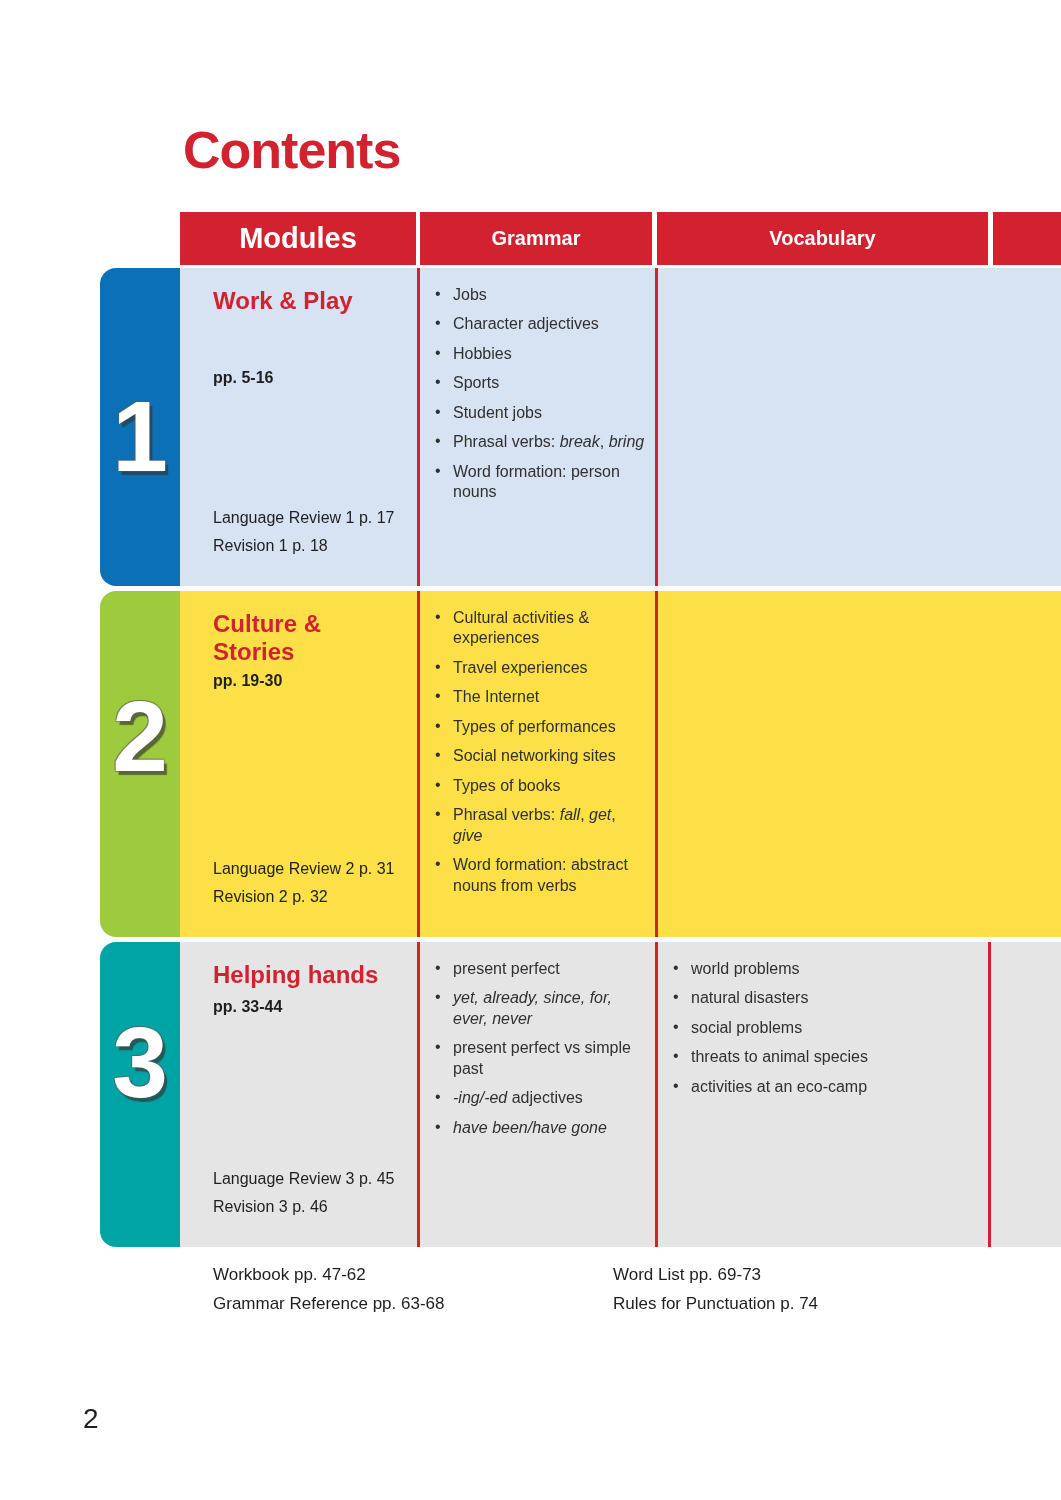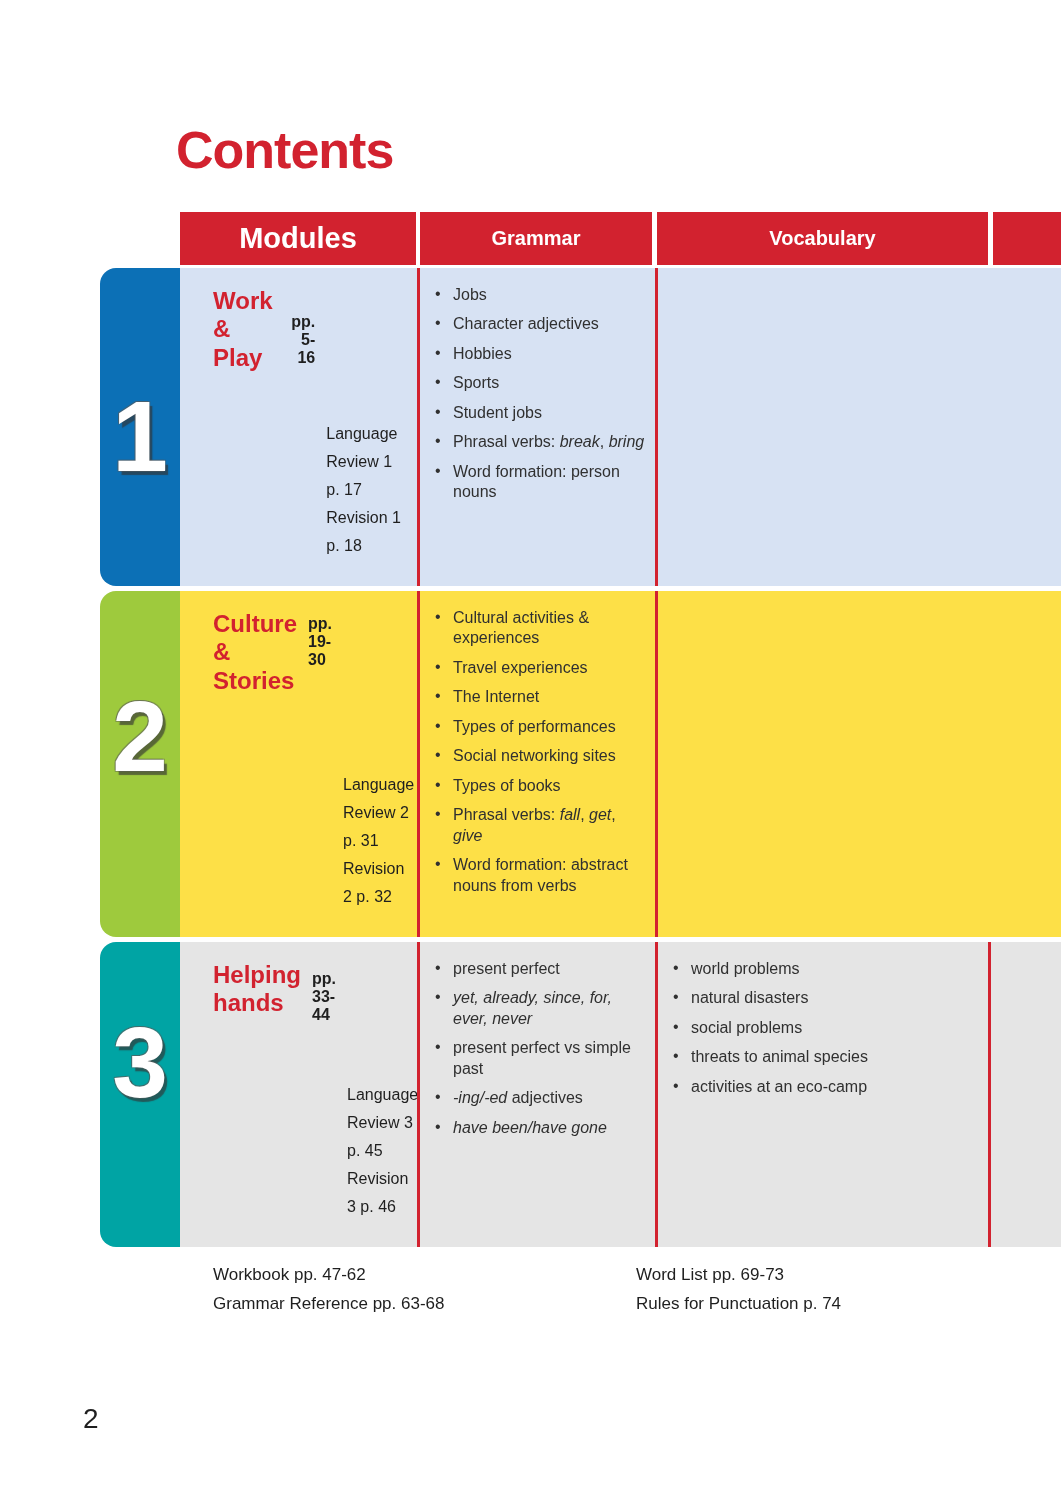--- a/index.html
+++ b/index.html
@@ -6,21 +6,21 @@
     --red:#d2222f;
     --ink:#2e2e2e;
   }
   html,body{margin:0;padding:0;}
   body{
     width:1061px;height:1500px;position:relative;background:#ffffff;
     font-family:"Liberation Sans", sans-serif;color:var(--ink);
     overflow:hidden;
   }
   .page-title{
-    position:absolute;left:176px;top:120px;
+    position:absolute;left:183px;top:120px;
     font-size:52px;font-weight:bold;color:var(--red);letter-spacing:-1px;
   }
   .contents-table{position:absolute;left:100px;top:212px;width:961px;}
   
   .header-row{margin-left:80px;display:flex;height:53px;margin-bottom:3px;}
   .hcell{
     background:var(--red);color:#fff;display:flex;align-items:center;justify-content:center;
     font-weight:bold;box-sizing:border-box;
   }
   .hcell.h-modules{width:236px;font-size:29px;margin-right:4px;}
@@ -41,39 +41,39 @@
   .m2 .num{margin-top:95px;}
   .m3 .num{margin-top:70px;}
   .m1{height:318px;}
   .m2{height:346px;}
   .m3{height:305px;}
   .cells{
     flex:1;display:grid;grid-template-columns:237px 238px 333px 73px;
   }
   .cell{box-sizing:border-box;}
   .grammar-cell,.vocab-cell,.extra-cell{border-left:3px solid var(--red);}
-  .modules-cell{display:flex;flex-direction:row;padding:19px 8px 26px 33px;gap:11px;}
+  .modules-cell{display:flex;flex-direction:column;padding:19px 8px 26px 33px;}
   .module-title{color:var(--red);font-weight:bold;font-size:24px;line-height:1.18;}
   .pages{font-size:16px;font-weight:600;color:#1f1f1f;}
-  .m1 .pages{margin-top:26px;text-align:right;}
+  .m1 .pages{margin-top:54px;}
   .m2 .pages{margin-top:5px;}
   .m3 .pages{margin-top:9px;}
   .review-block{margin-top:auto;font-size:16px;color:#1f1f1f;line-height:1.75;}
   ul.bullets{list-style:none;margin:0;padding:17px 8px 0 10px;}
   .vocab-cell ul.bullets{}
   ul.bullets li{
     position:relative;padding-left:23px;margin-bottom:9px;
     font-size:16px;line-height:1.28;color:#303030;
   }
   ul.bullets li::before{content:"\2022";position:absolute;left:5px;top:-1px;color:#303030;}
   
   .footer{position:absolute;top:1260px;left:0;width:100%;font-size:17px;color:#1f1f1f;}
   .footer .fline{line-height:29px;}
   .fcol-left{position:absolute;left:213px;top:0;}
-  .fcol-right{position:absolute;left:636px;top:0;}
+  .fcol-right{position:absolute;left:613px;top:0;}
   .page-number{position:absolute;left:83px;top:1403px;font-size:28px;color:#1f1f1f;}
 </style>
 </head>
 <body>
 
 <div class="page-title">Contents</div>
 
 <div class="contents-table">
   <div class="header-row">
     <div class="hcell h-modules">Modules</div>

